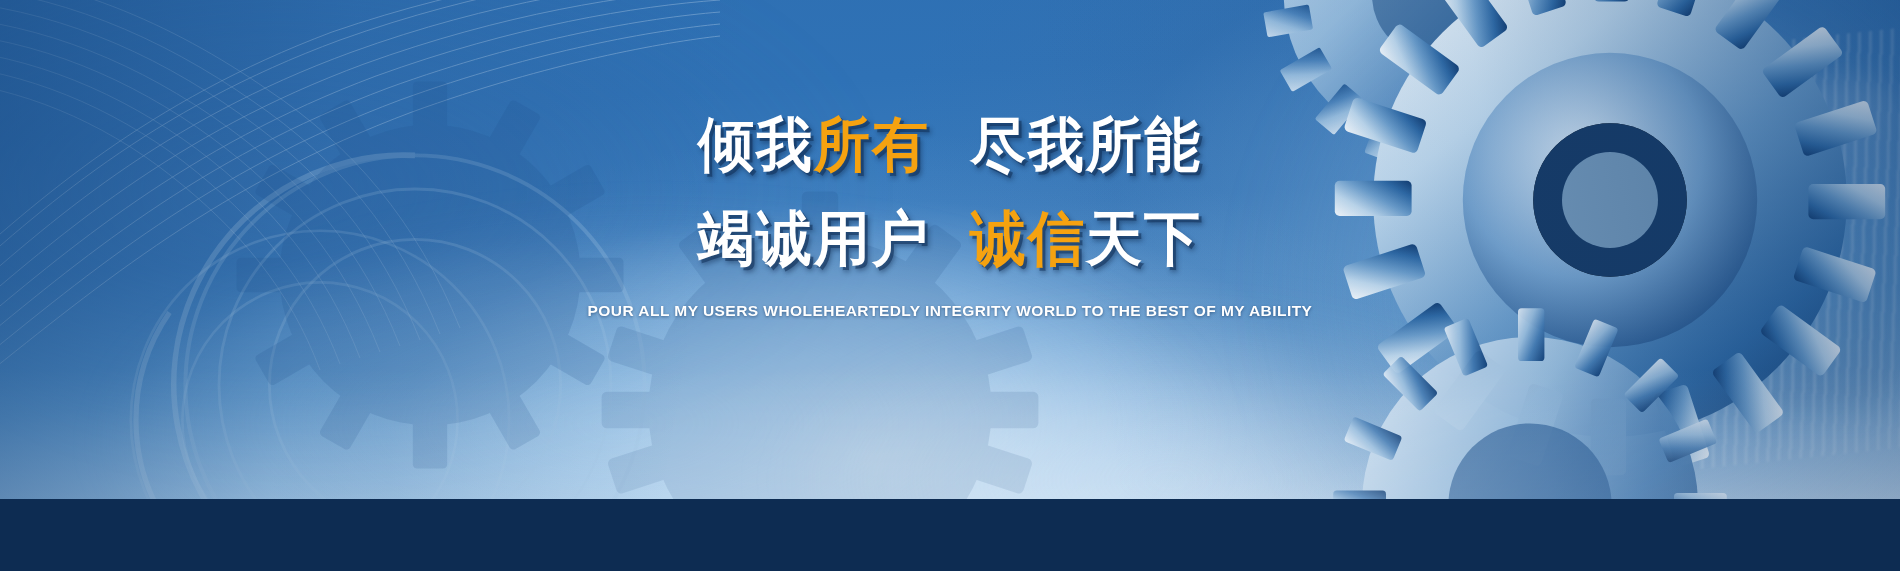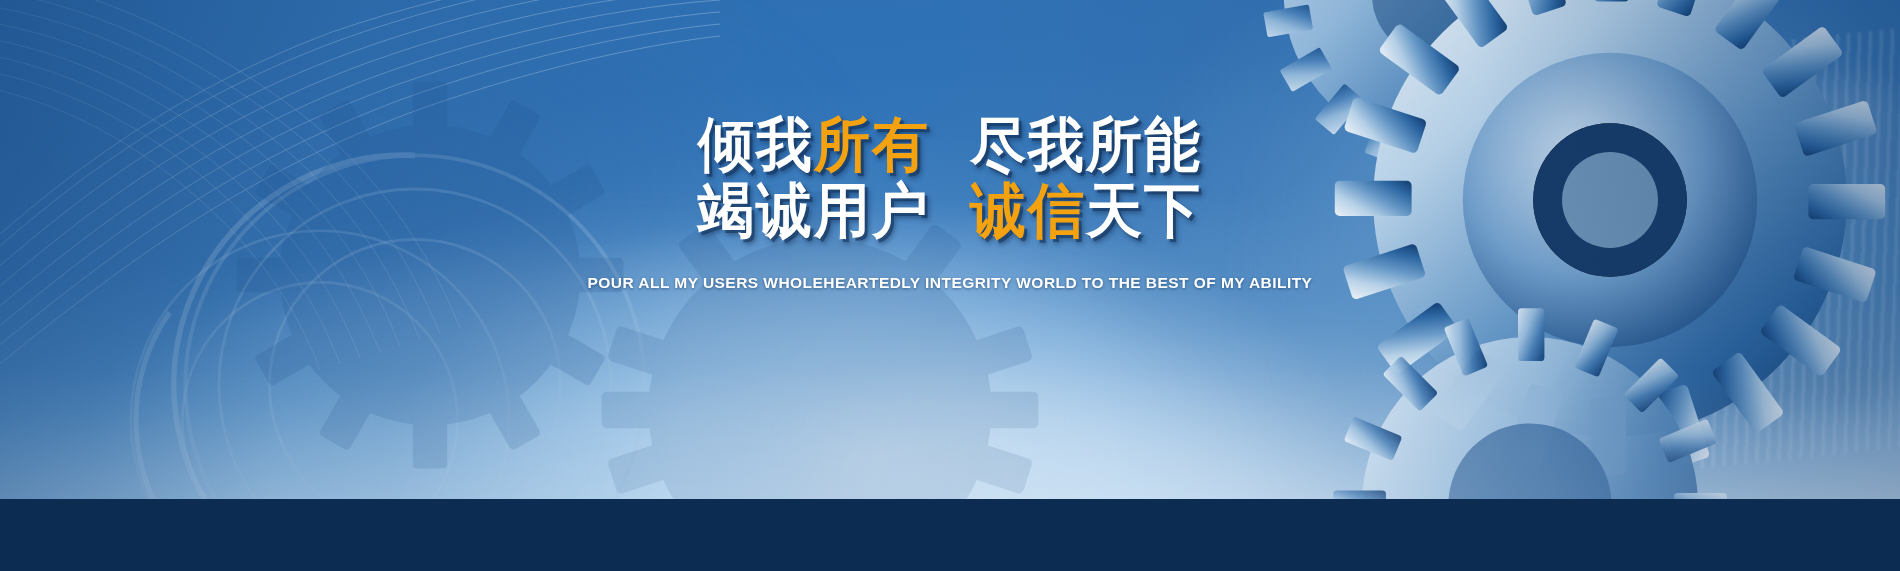--- a/index.html
+++ b/index.html
@@ -95,21 +95,21 @@
       3px 3px 0 rgba(16,48,88,0.55),
       4px 5px 5px rgba(10,34,66,0.45);
   }
   .o{
     color:#f5a210;
     text-shadow:
       3px 3px 0 rgba(16,48,88,0.55),
       4px 5px 5px rgba(10,34,66,0.45);
   }
   .gap{display:inline-block;width:40px;}
-  .line2{margin-top:0;}
+  .line2{margin-top:28px;}
 
   .subtitle{
     margin-top:30px;
     color:#ffffff;
     font-size:15.5px;
     letter-spacing:.45px;
     font-weight:bold;
     text-shadow:0 1px 3px rgba(14,44,82,0.55);
     white-space:nowrap;
   }

